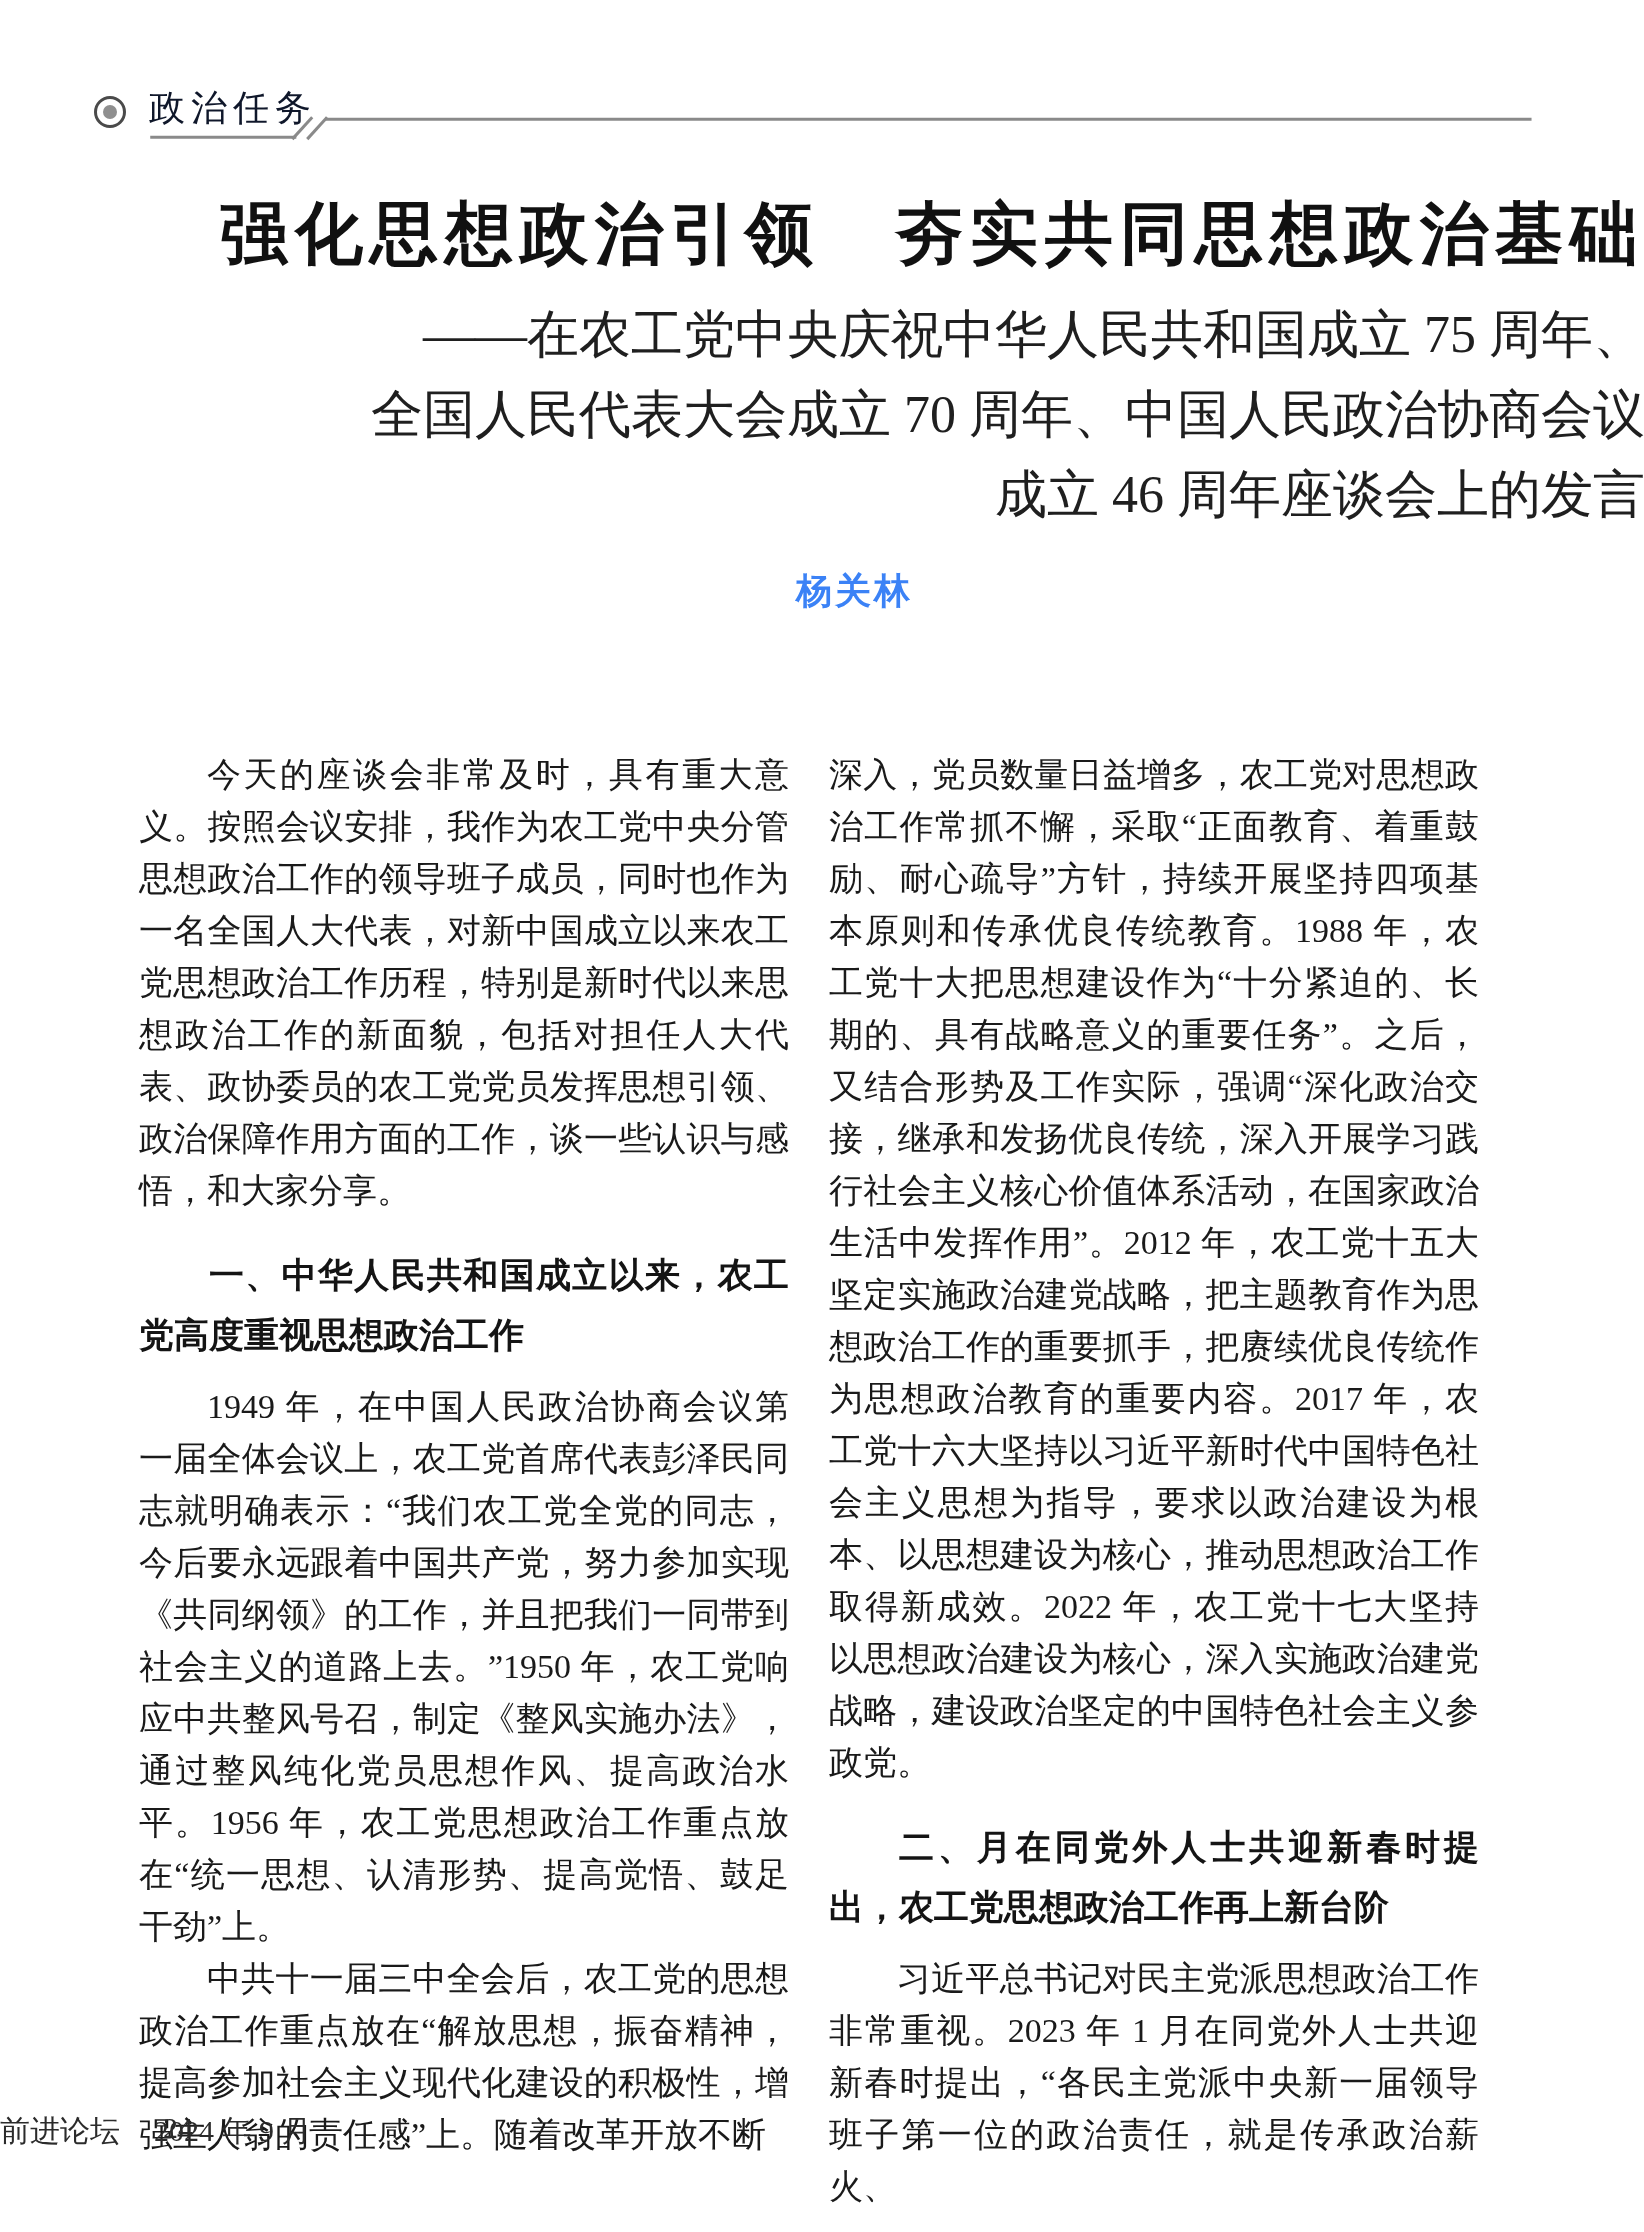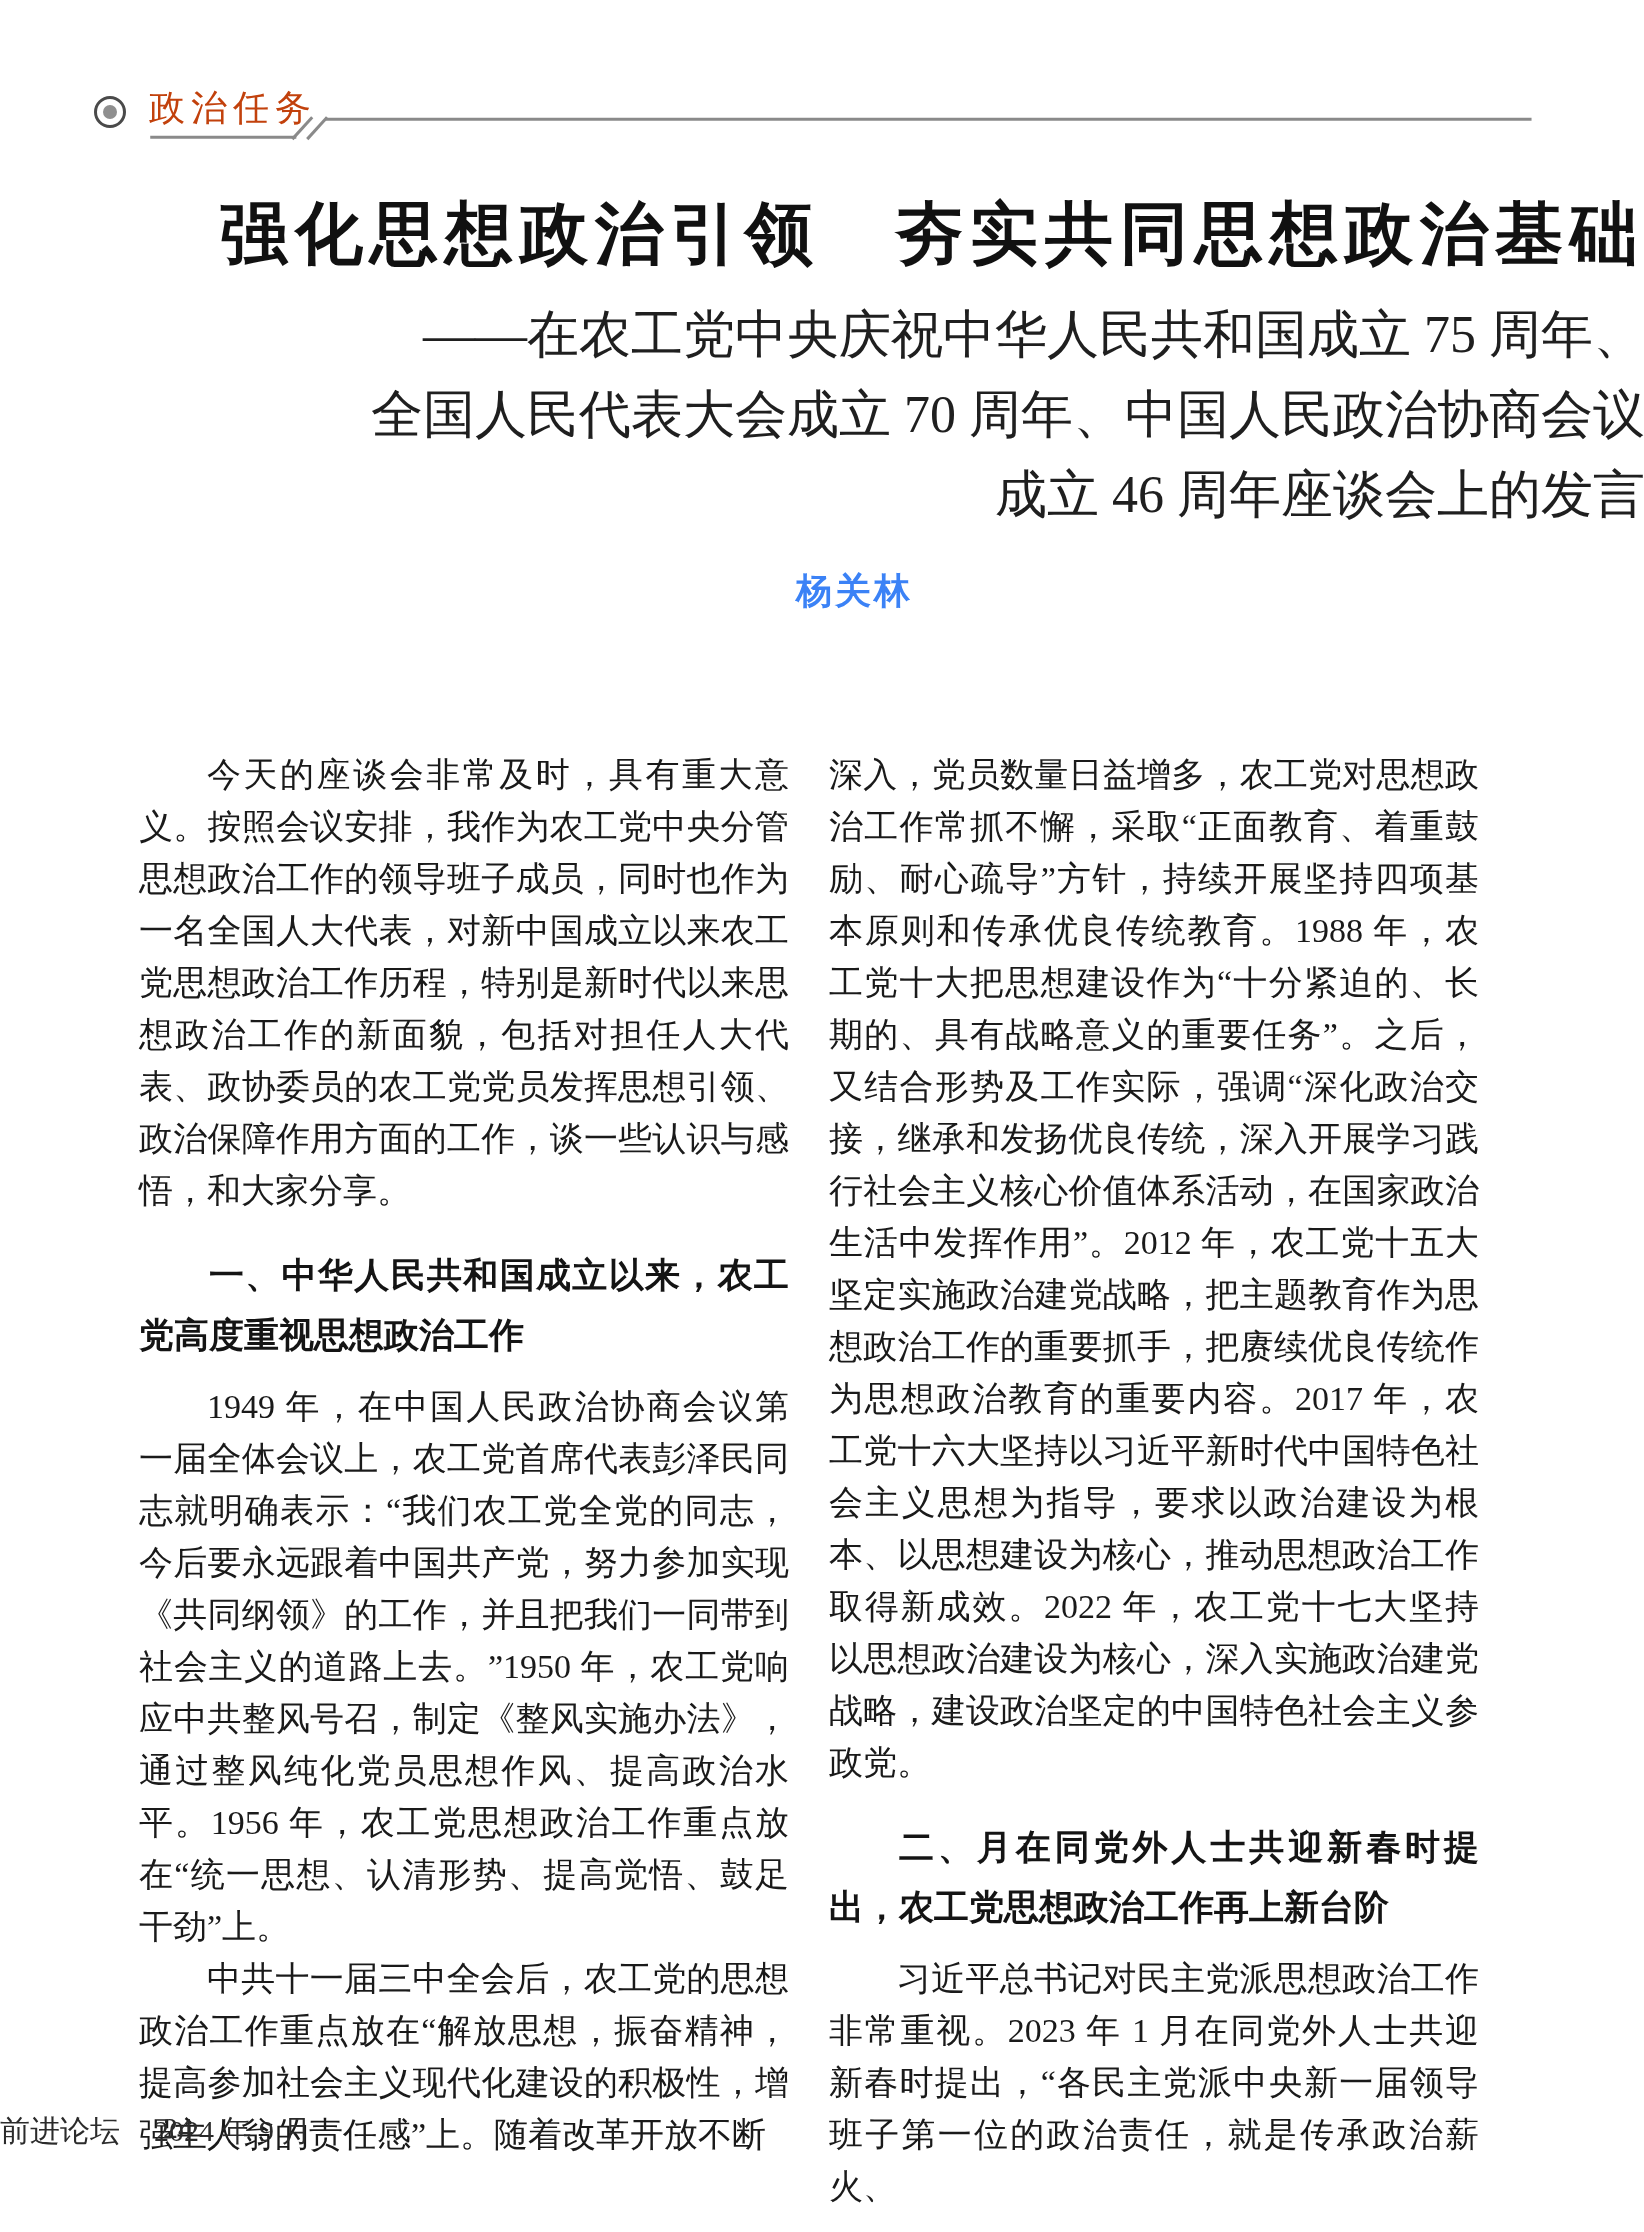--- a/index.html
+++ b/index.html
@@ -17,21 +17,21 @@
   .hdr-icon {
     position:absolute; left:94px; top:96px;
     width:26px; height:26px; border:3px solid #4a4a4a; border-radius:50%;
   }
   .hdr-icon .dot {
     position:absolute; left:50%; top:50%; transform:translate(-50%,-50%);
     width:14px; height:14px; border-radius:50%; background:#8f8f8f;
   }
   .hdr-label {
     position:absolute; left:149px; top:84px;
-    font-size:36px; letter-spacing:6px; color:#c2410c;
+    font-size:36px; letter-spacing:6px; color:#0f172a;
     font-family:"Liberation Serif", serif;
   }
   .hdr-rule { position:absolute; left:0; top:0; width:1645px; height:159px; }
 
   
   .title {
     position:absolute; left:0; top:189px; width:100%;
     text-align:right;
     font-family:"Liberation Sans", sans-serif;
     font-weight:bold; font-size:68px; letter-spacing:7px;

